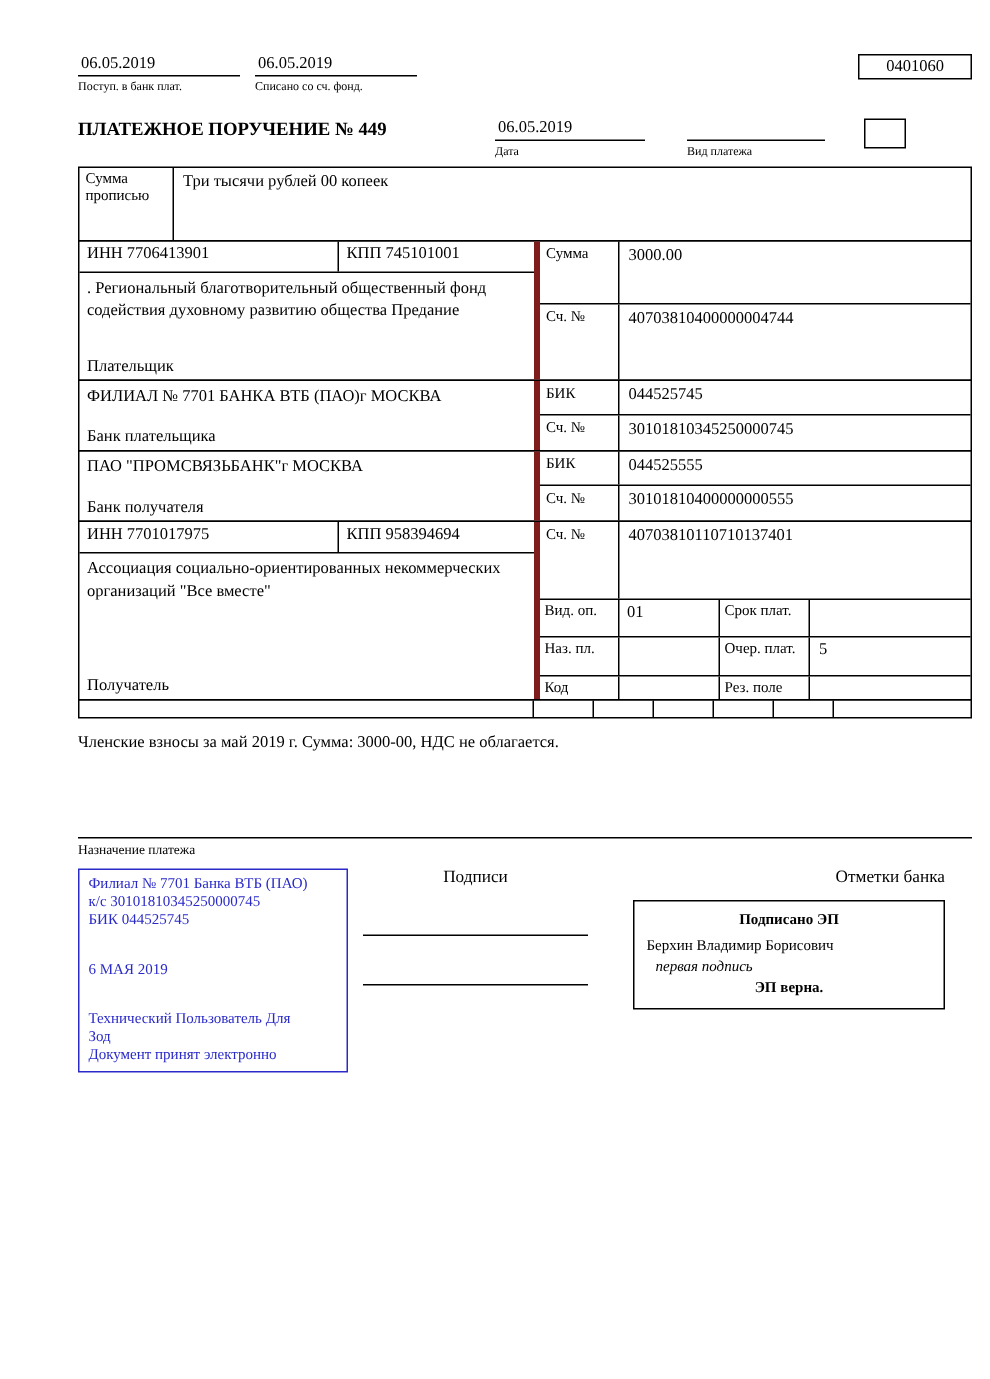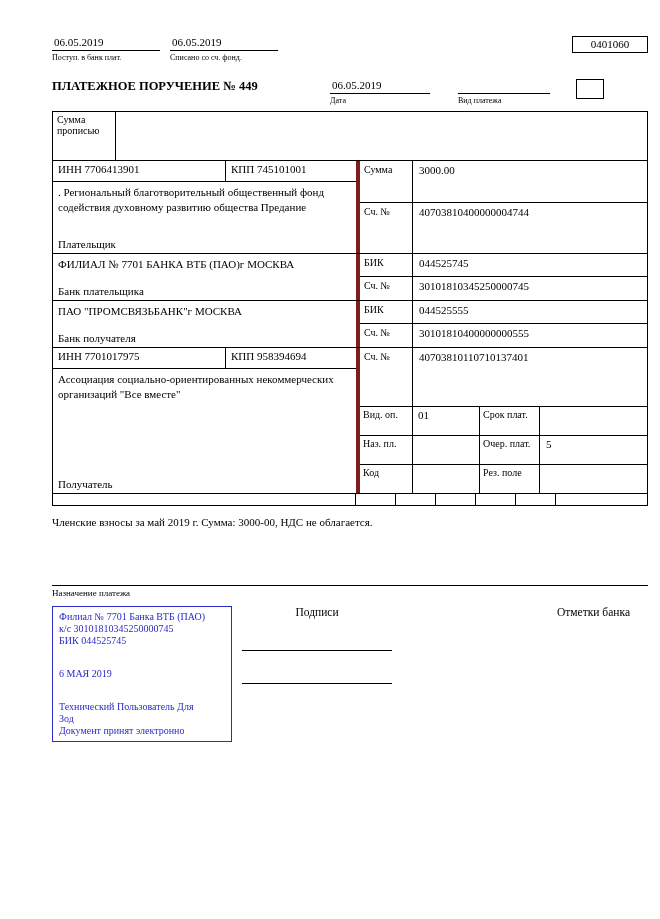--- a/index.html
+++ b/index.html
@@ -76,20 +76,21 @@
       <div class="val">&nbsp;</div>
       <div class="lbl">Вид платежа</div>
     </div>
     <div class="smallbox"></div>
   </div>
 
   <div class="table">
 
     <div class="band" style="height:50px">
       <div style="width:63px;border-right:1px solid #000;padding:2px 4px;font-size:10px;line-height:11px">Сумма прописью</div>
+      <div style="flex:1;padding:3px 6px">Три тысячи рублей 00 копеек</div>
     </div>
 
     <div class="band" style="height:94px">
       <div class="lc">
         <div class="row hrow">
           <div class="innc">ИНН 7706413901</div>
           <div class="kppc">КПП 745101001</div>
         </div>
         <div class="namecell">. Региональный благотворительный общественный фонд содействия духовному развитию общества Предание</div>
         <div class="sublabel">Плательщик</div>
@@ -133,21 +134,21 @@
           <div class="rl">БИК</div>
           <div class="rv">044525555</div>
         </div>
         <div class="row" style="flex:1">
           <div class="rl">Сч. №</div>
           <div class="rv">30101810400000000555</div>
         </div>
       </div>
     </div>
 
-    <div class="band" style="height:147px">
+    <div class="band" style="height:120px">
       <div class="lc">
         <div class="row hrow">
           <div class="innc">ИНН 7701017975</div>
           <div class="kppc">КПП 958394694</div>
         </div>
         <div class="namecell">Ассоциация социально-ориентированных некоммерческих организаций "Все вместе"</div>
         <div class="sublabel">Получатель</div>
       </div>
       <div class="rc">
         <div class="row" style="height:59px;border-bottom:1px solid #000">
@@ -204,16 +205,22 @@
     </div>
 
     <div class="sigcol">
       <div class="sigtitle">Подписи</div>
       <div class="sigline"></div>
       <div class="sigline"></div>
     </div>
 
     <div class="markscol">
       <div class="markstitle">Отметки банка</div>
+      <div class="epbox">
+        <div class="ep-title">Подписано ЭП</div>
+        <div class="ep-name">Берхин Владимир Борисович</div>
+        <div class="ep-role">первая подпись</div>
+        <div class="ep-verified">ЭП верна.</div>
+      </div>
     </div>
 
   </div>
 </div>
 
 </body></html>

